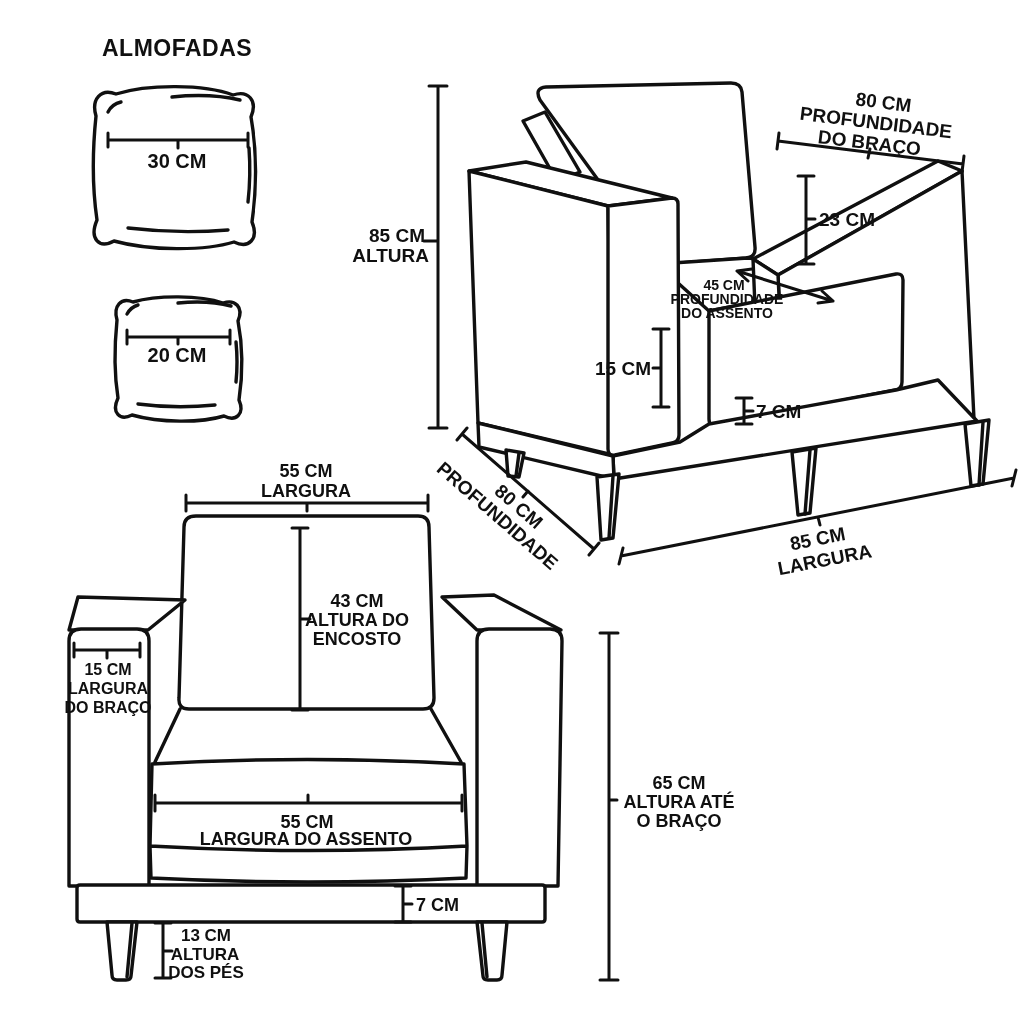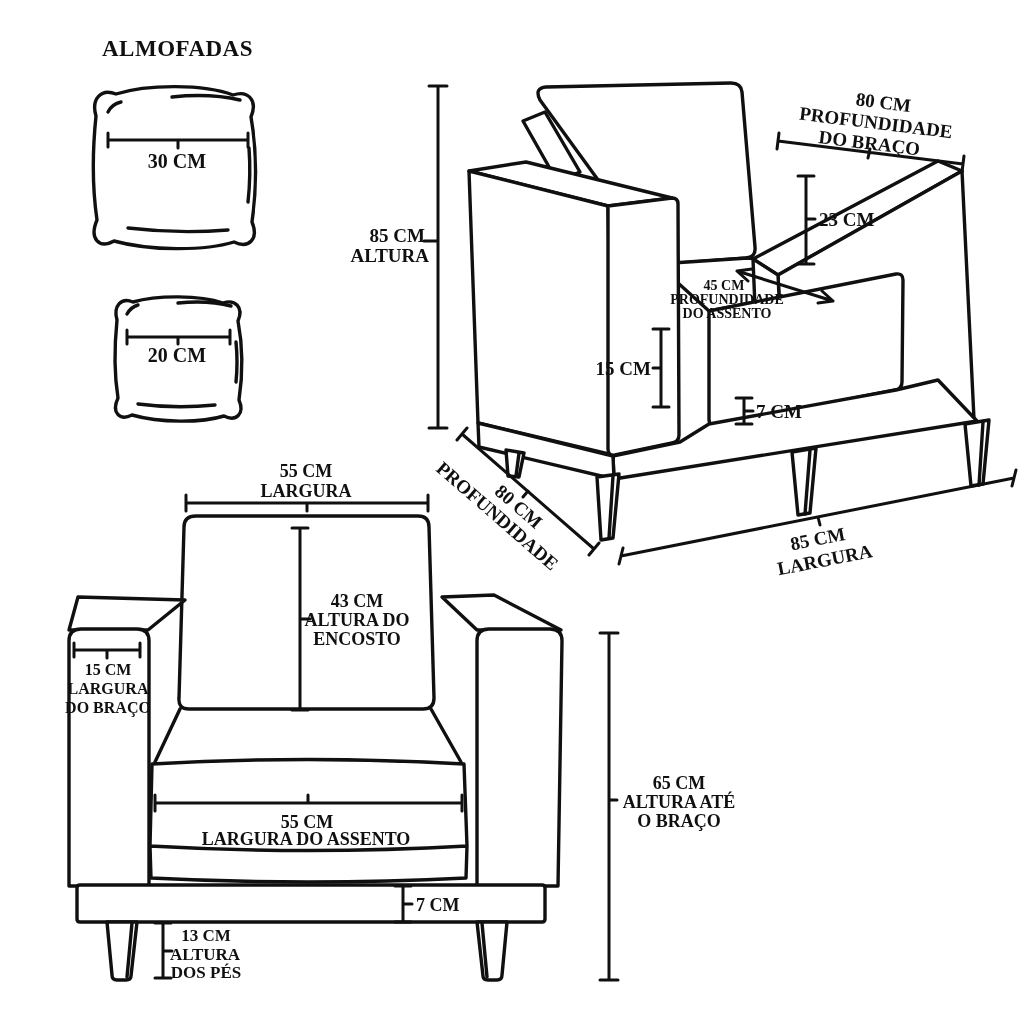--- a/index.html
+++ b/index.html
@@ -1,18 +1,18 @@
 <!DOCTYPE html>
 <html><head>
 <meta charset="utf-8">
 <style>
   html,body{margin:0;padding:0;background:#ffffff;}
   .stage{
     position:relative;width:1024px;height:1024px;background:#ffffff;
-    font-family:Liberation Serif, serif;overflow:hidden;
+    font-family:Liberation Sans, sans-serif;overflow:hidden;
   }
   svg{display:block}
   .sh{fill:#ffffff;stroke:#101010;stroke-width:3.4;stroke-linecap:round;stroke-linejoin:round;}
   .ln{fill:none;stroke:#101010;stroke-width:3.4;stroke-linecap:round;stroke-linejoin:round;}
   .dim{fill:none;stroke:#101010;stroke-width:3;stroke-linecap:round;stroke-linejoin:round;}
   text{fill:#101010;font-weight:bold;text-anchor:middle;}
   .t14{font-size:14px;} .t16{font-size:16px;} .t17{font-size:17px;}
   .t18{font-size:18px;} .t19{font-size:19px;} .t20{font-size:20px;}
   .t23{font-size:23px;letter-spacing:.5px;}
   .anchor-start{text-anchor:start;} .anchor-end{text-anchor:end;}

